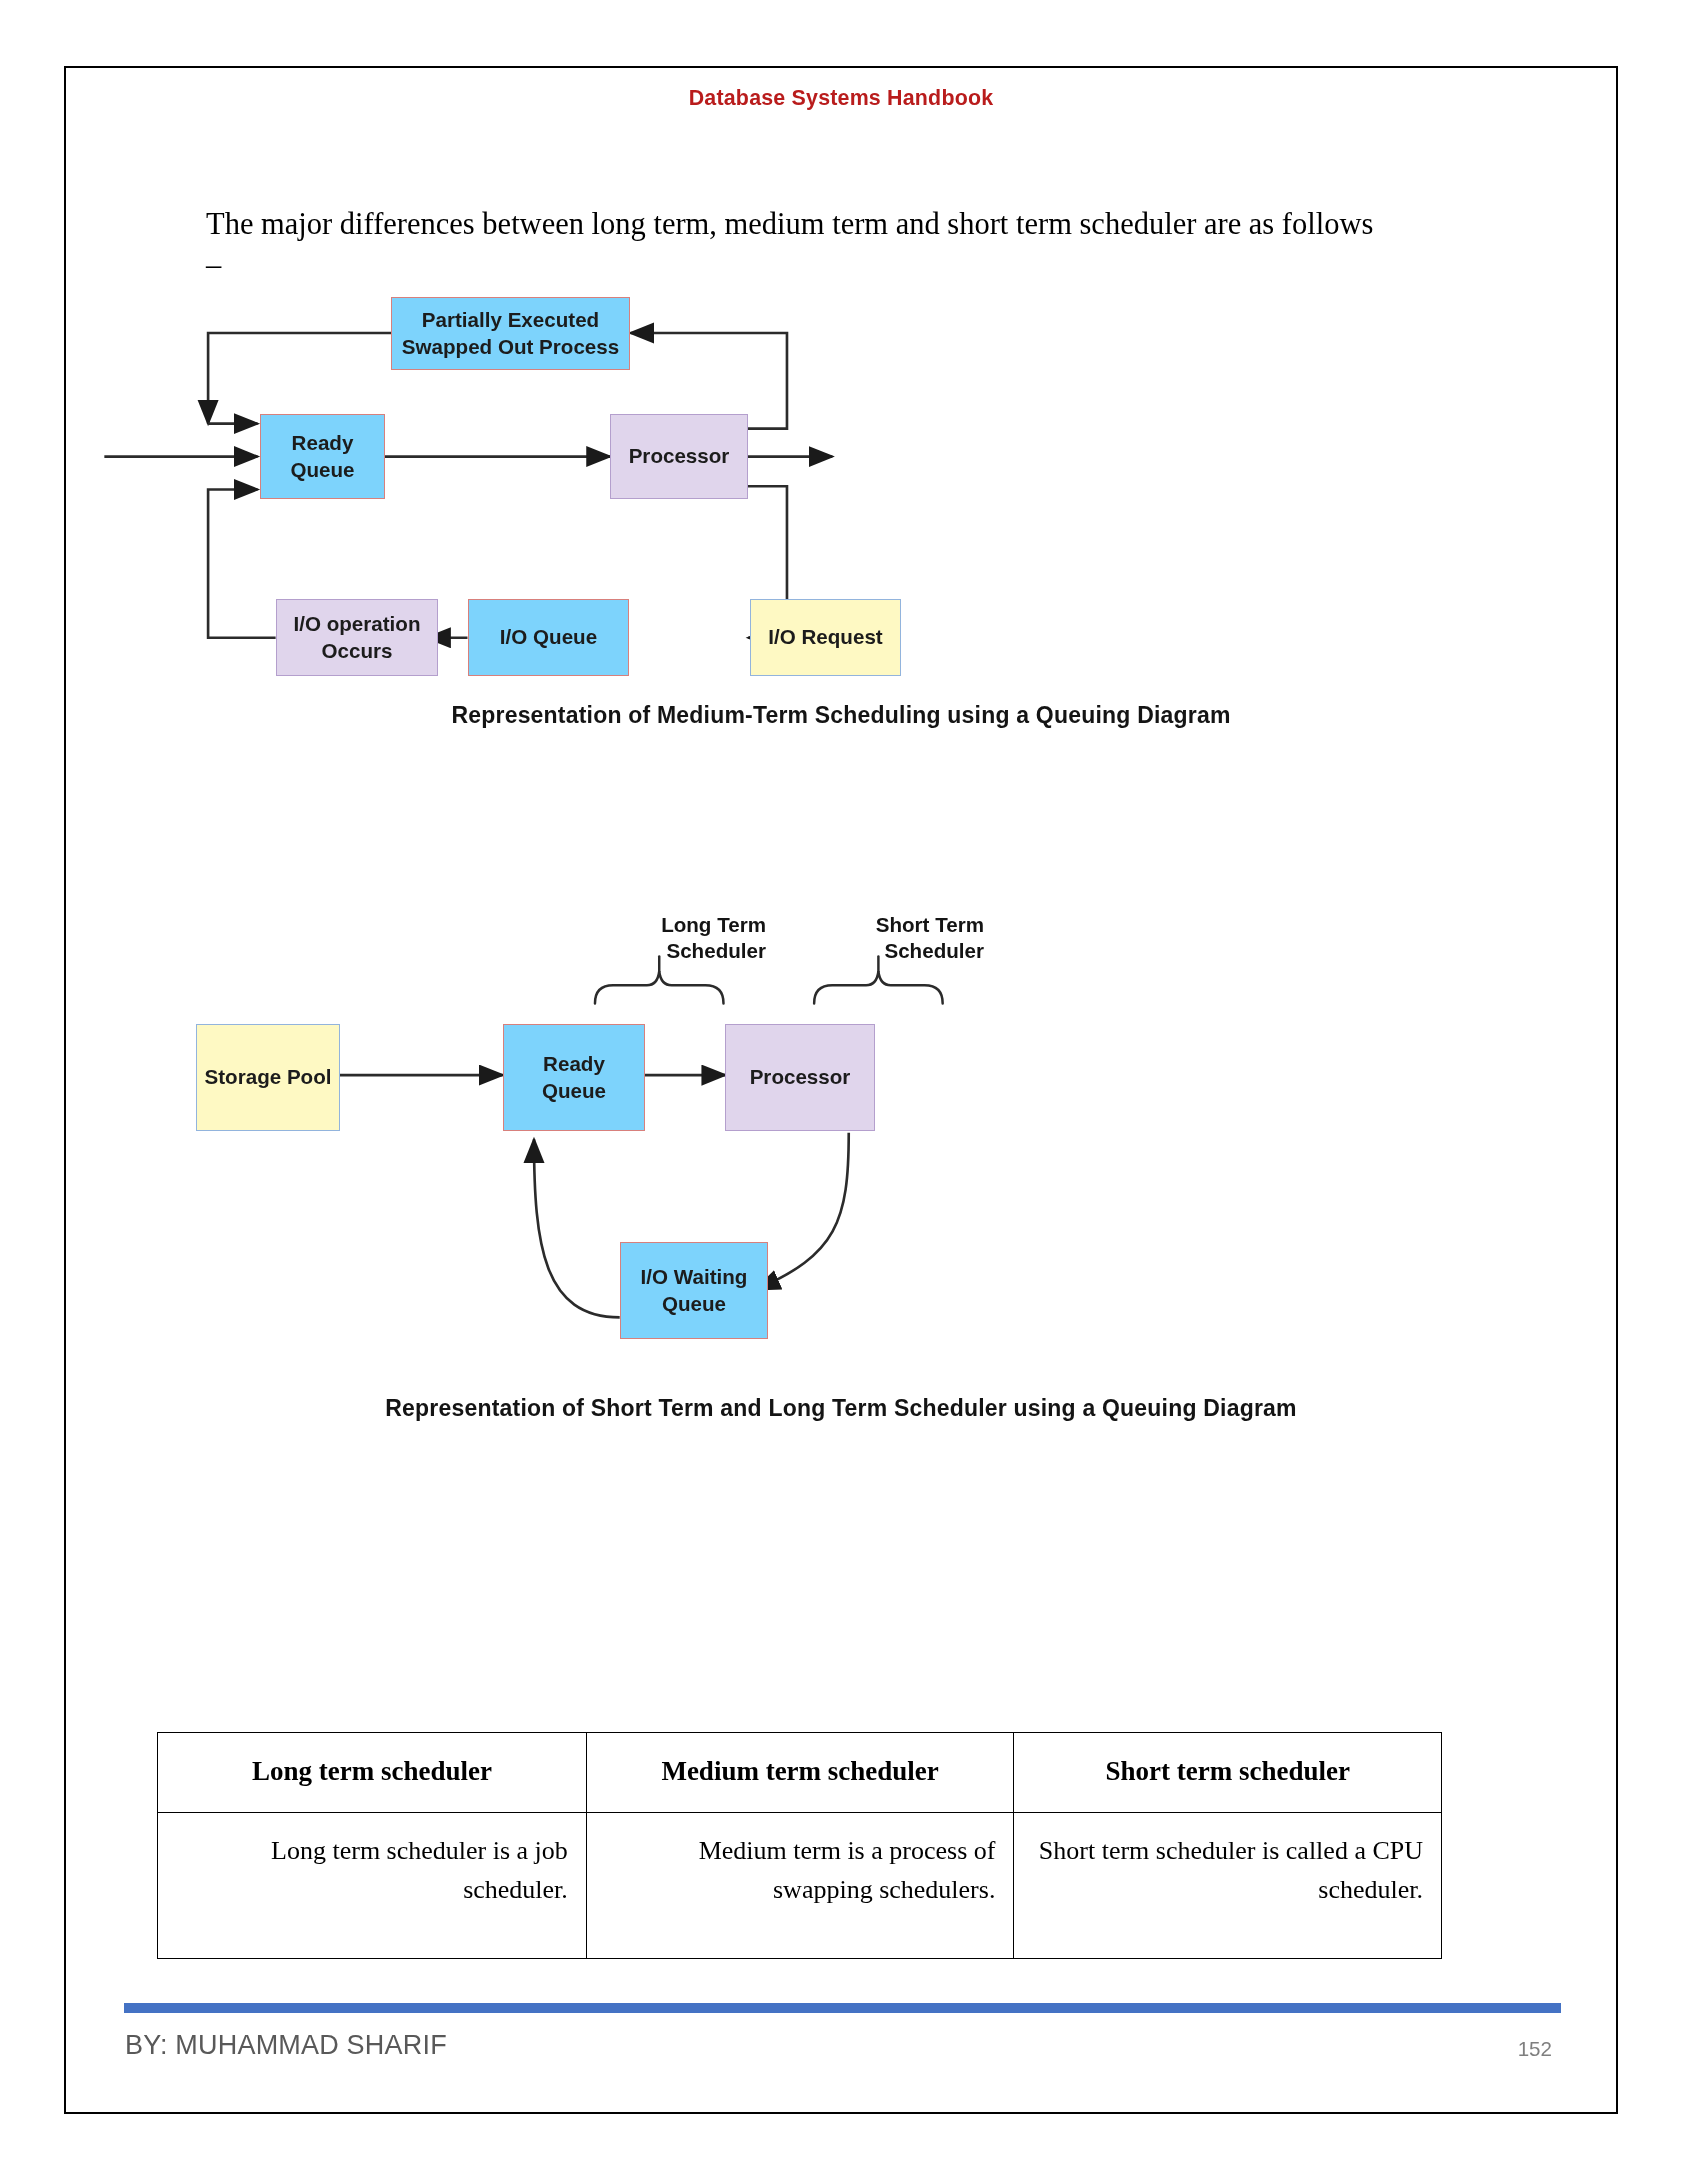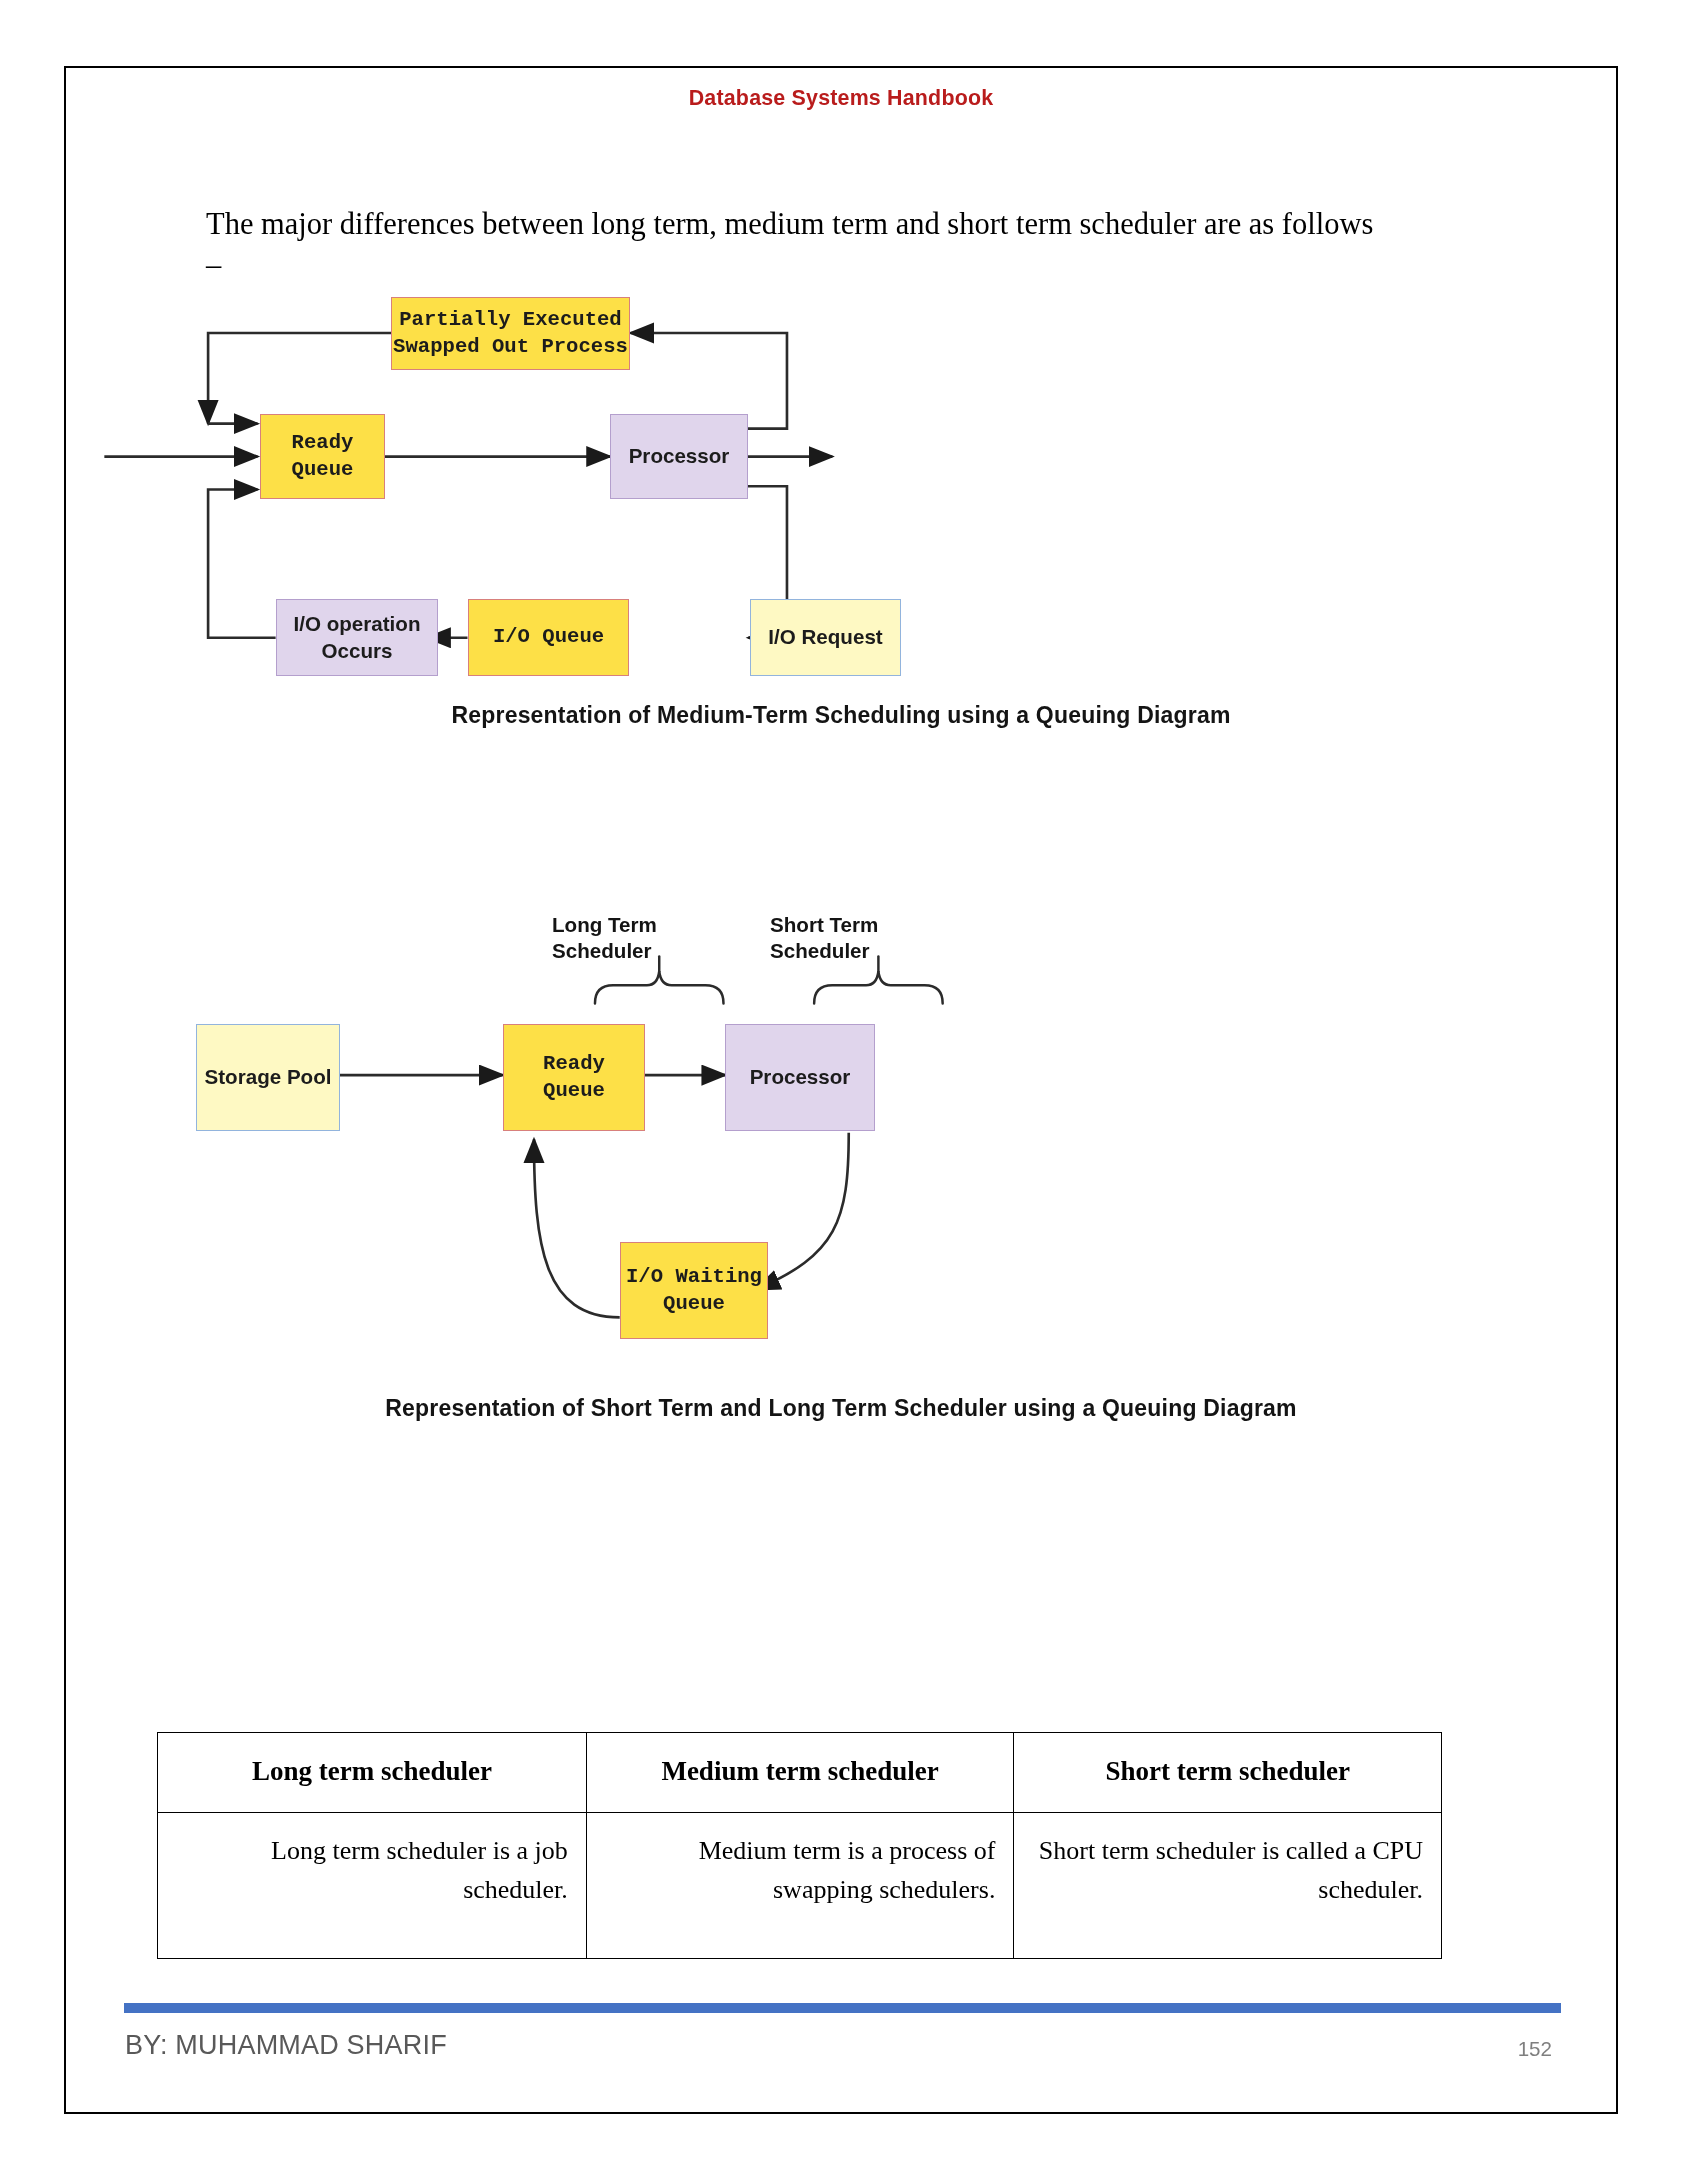--- a/index.html
+++ b/index.html
@@ -68,39 +68,39 @@
     justify-content: center;
     text-align: center;
     font-family: "Liberation Sans", sans-serif;
     font-weight: bold;
     font-size: 20.6px;
     color: #1c1c1c;
     line-height: 1.28;
     border-width: 1.6px;
     border-style: solid;
   }
-  .fill-pink   { background: #fde047; border-color: #d8807c; font-family: Liberation Mono, monospace; }
+  .fill-pink   { background: #7dd3fc; border-color: #d8807c; }
   .fill-purple { background: #e0d5ec; border-color: #b49fcd; }
   .fill-blue   { background: #fef9c3; border-color: #92b4dd; }
 
   .caption {
     position: absolute;
     left: 0;
     width: 100%;
     text-align: center;
     font-family: "Liberation Sans", sans-serif;
     font-weight: bold;
     font-size: 23px;
     color: #141414;
     letter-spacing: 0.2px;
   }
 
   .brace-label {
     position: absolute;
-    text-align: left;
+    text-align: right;
     font-family: "Liberation Sans", sans-serif;
     font-weight: bold;
     font-size: 20.6px;
     color: #141414;
     line-height: 1.28;
   }
 
   
   #cmp-table {
     position: absolute;

